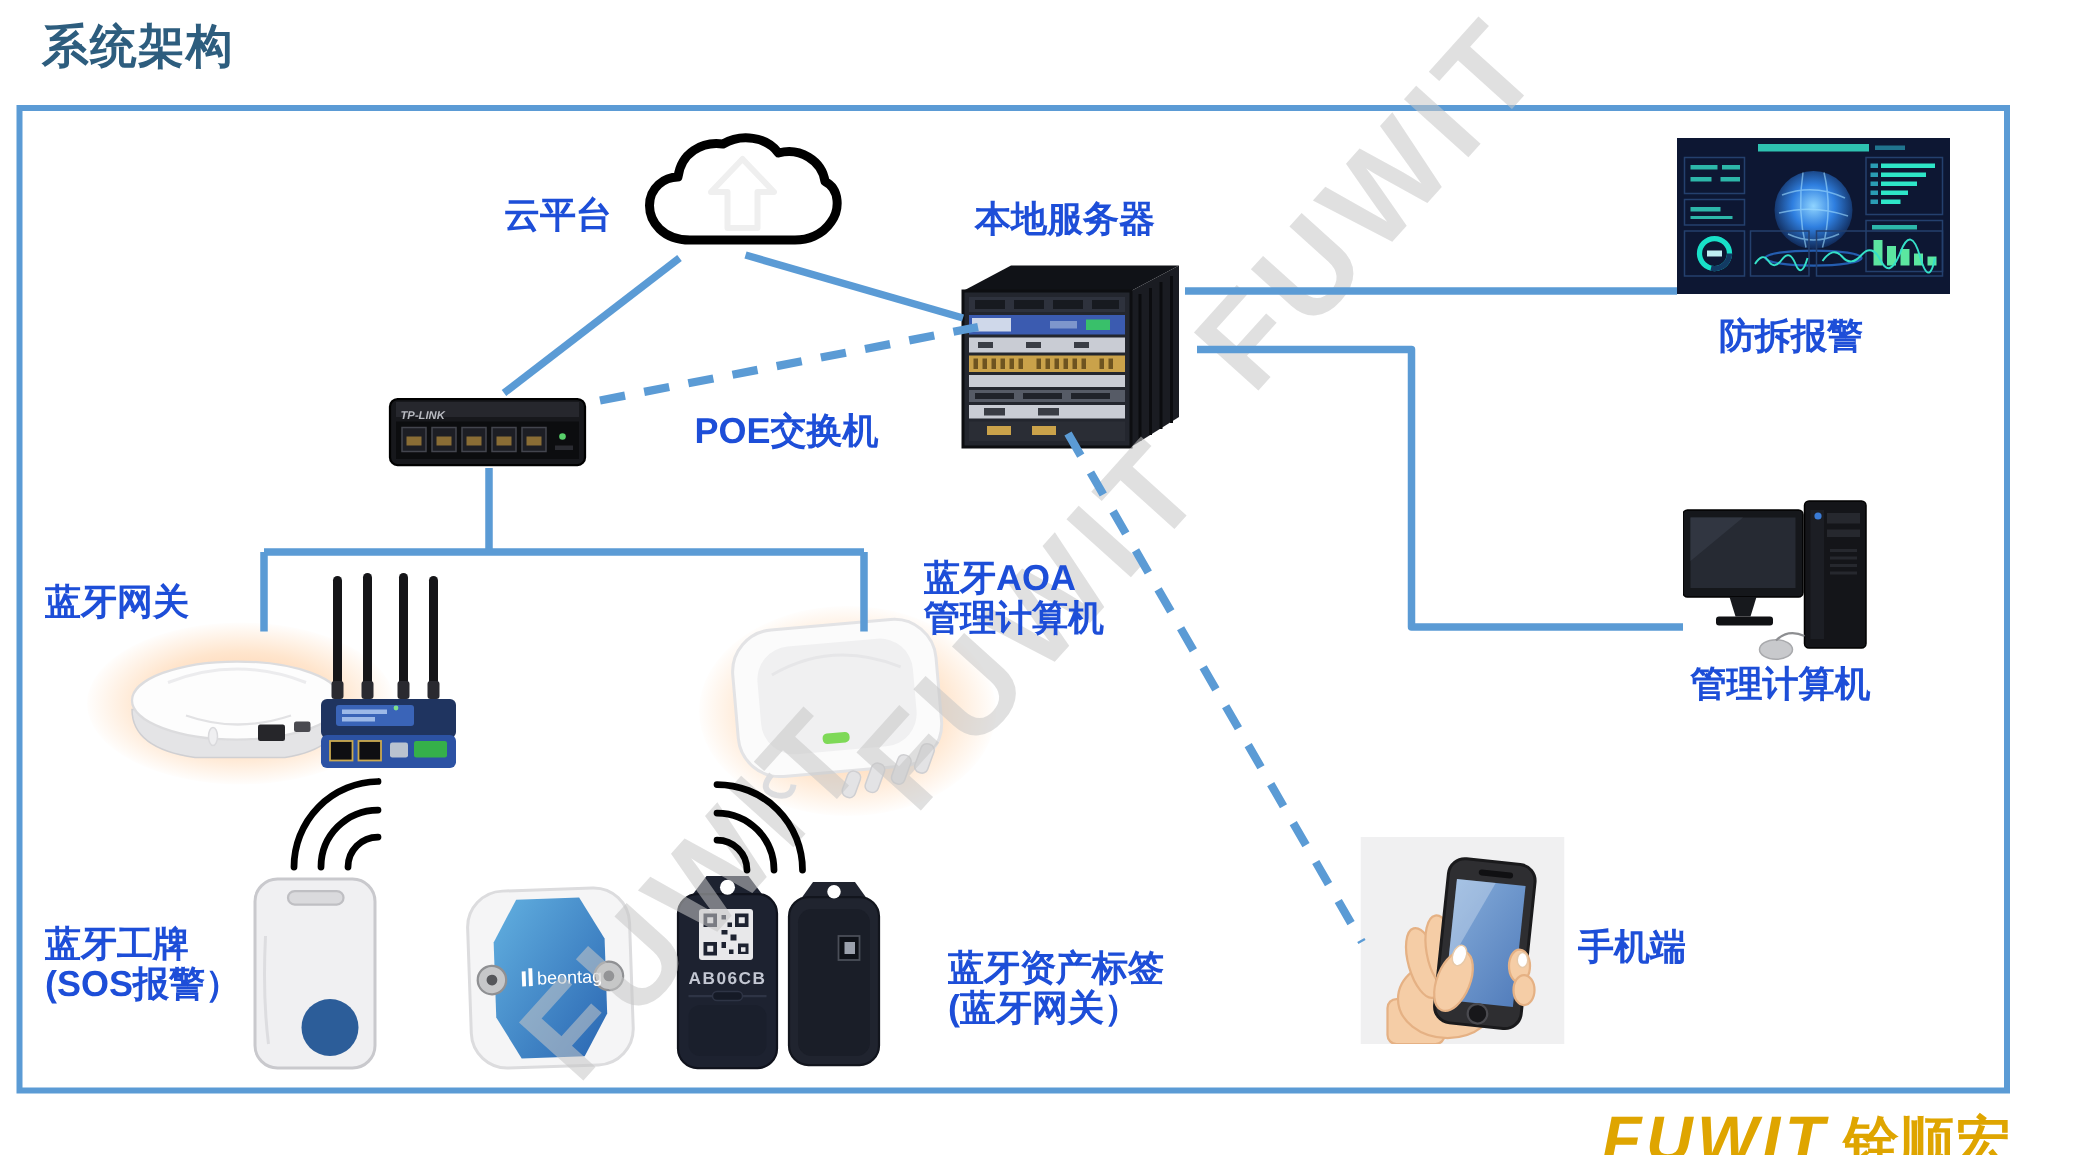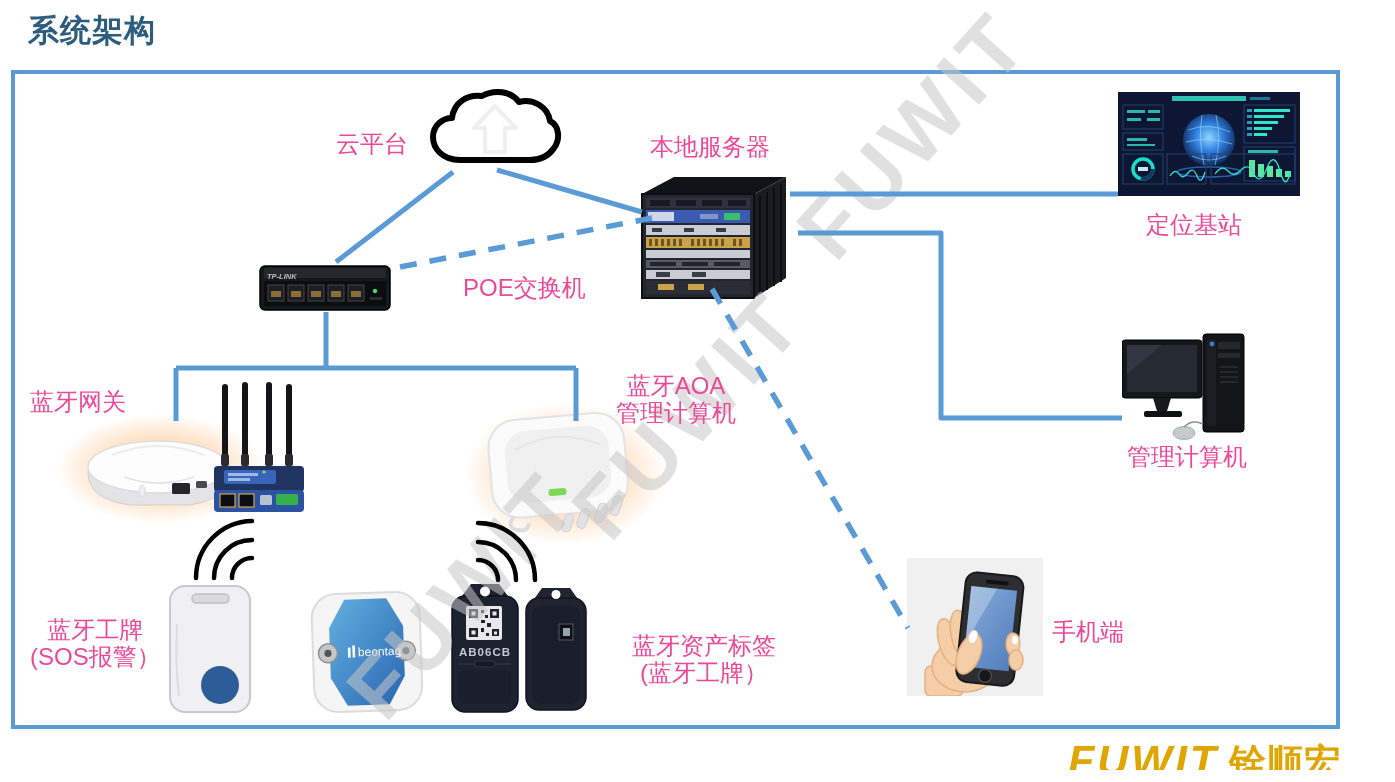--- a/index.html
+++ b/index.html
@@ -8,22 +8,22 @@
   #page-title{position:absolute;left:28px;top:10px;font-size:31px;font-weight:bold;
               color:#2d5d7e;letter-spacing:1px;z-index:6;}
   #frame{position:absolute;left:11px;top:70px;width:1329px;height:659px;
          border:4px solid #5b9bd5;box-sizing:border-box;z-index:2;background:transparent;}
   .device{position:absolute;z-index:3;}
   .glow{position:absolute;z-index:3;border-radius:50%;
         background:radial-gradient(ellipse at center,rgba(255,150,70,.55) 0%,rgba(255,175,100,.32) 45%,rgba(255,175,100,0) 72%);}
   .wm{position:absolute;font-weight:700;font-size:84px;letter-spacing:6px;color:#c7c7c7;
       opacity:.55;transform:rotate(-48deg);z-index:4;white-space:nowrap;pointer-events:none;}
   #lines{position:absolute;left:0;top:0;z-index:5;pointer-events:none;}
-  .lbl{position:absolute;z-index:6;color:#ec4899;font-weight:normal;font-size:24px;
-       line-height:27px;white-space:nowrap;text-align:center;}
+  .lbl{position:absolute;z-index:6;color:#1d4ed8;font-weight:bold;font-size:24px;
+       line-height:27px;white-space:nowrap;}
   #footer-logo{position:absolute;left:1068px;top:736px;z-index:6;color:#dfa500;white-space:nowrap;}
   #footer-logo .en{font-size:43px;font-weight:900;font-style:italic;letter-spacing:3px;}
   #footer-logo .cn{font-size:37px;font-weight:900;margin-left:10px;}
 </style>
 </head>
 <body>
 
 <div id="stage">
 
   <div id="page-title">系统架构</div>
@@ -401,35 +401,35 @@
       <path d="M214,578 A38,38 0 0 1 252,540"></path>
       <path d="M196,578 A57,57 0 0 1 252,521"></path>
       <path d="M478,560 A20,20 0 0 1 498,580"></path>
       <path d="M478,542 A38,38 0 0 1 516,580"></path>
       <path d="M478,523 A57,57 0 0 1 535,580"></path>
     </g>
   </svg>
 
   <div class="lbl" style="left:336px;top:130px;">云平台</div>
   <div class="lbl" style="left:650px;top:133px;">本地服务器</div>
-  <div class="lbl" style="left:1146px;top:211px;">定位基站</div>
+  <div class="lbl" style="left:1146px;top:211px;">防拆报警</div>
   <div class="lbl" style="left:419px;top:274px;margin-left:44px;">POE交换机</div>
   <div class="lbl" style="left:30px;top:388px;">蓝牙网关</div>
   <div class="lbl" style="left:616px;top:372px;">
     <div>蓝牙AOA</div>
     <div>管理计算机</div>
   </div>
   <div class="lbl" style="left:1127px;top:443px;">管理计算机</div>
   <div class="lbl" style="left:30px;top:616px;">
     <div>蓝牙工牌</div>
     <div>(SOS报警）</div>
   </div>
   <div class="lbl" style="left:608px;top:632px;margin-left:24px;">
     <div>蓝牙资产标签</div>
-    <div>(蓝牙工牌）</div>
+    <div>(蓝牙网关）</div>
   </div>
   <div class="lbl" style="left:1052px;top:618px;">手机端</div>
 
   <div id="footer-logo">
     <span class="en">FUWIT</span><span class="cn">铨顺宏</span>
   </div>
 
 </div>
 
 </body></html>

